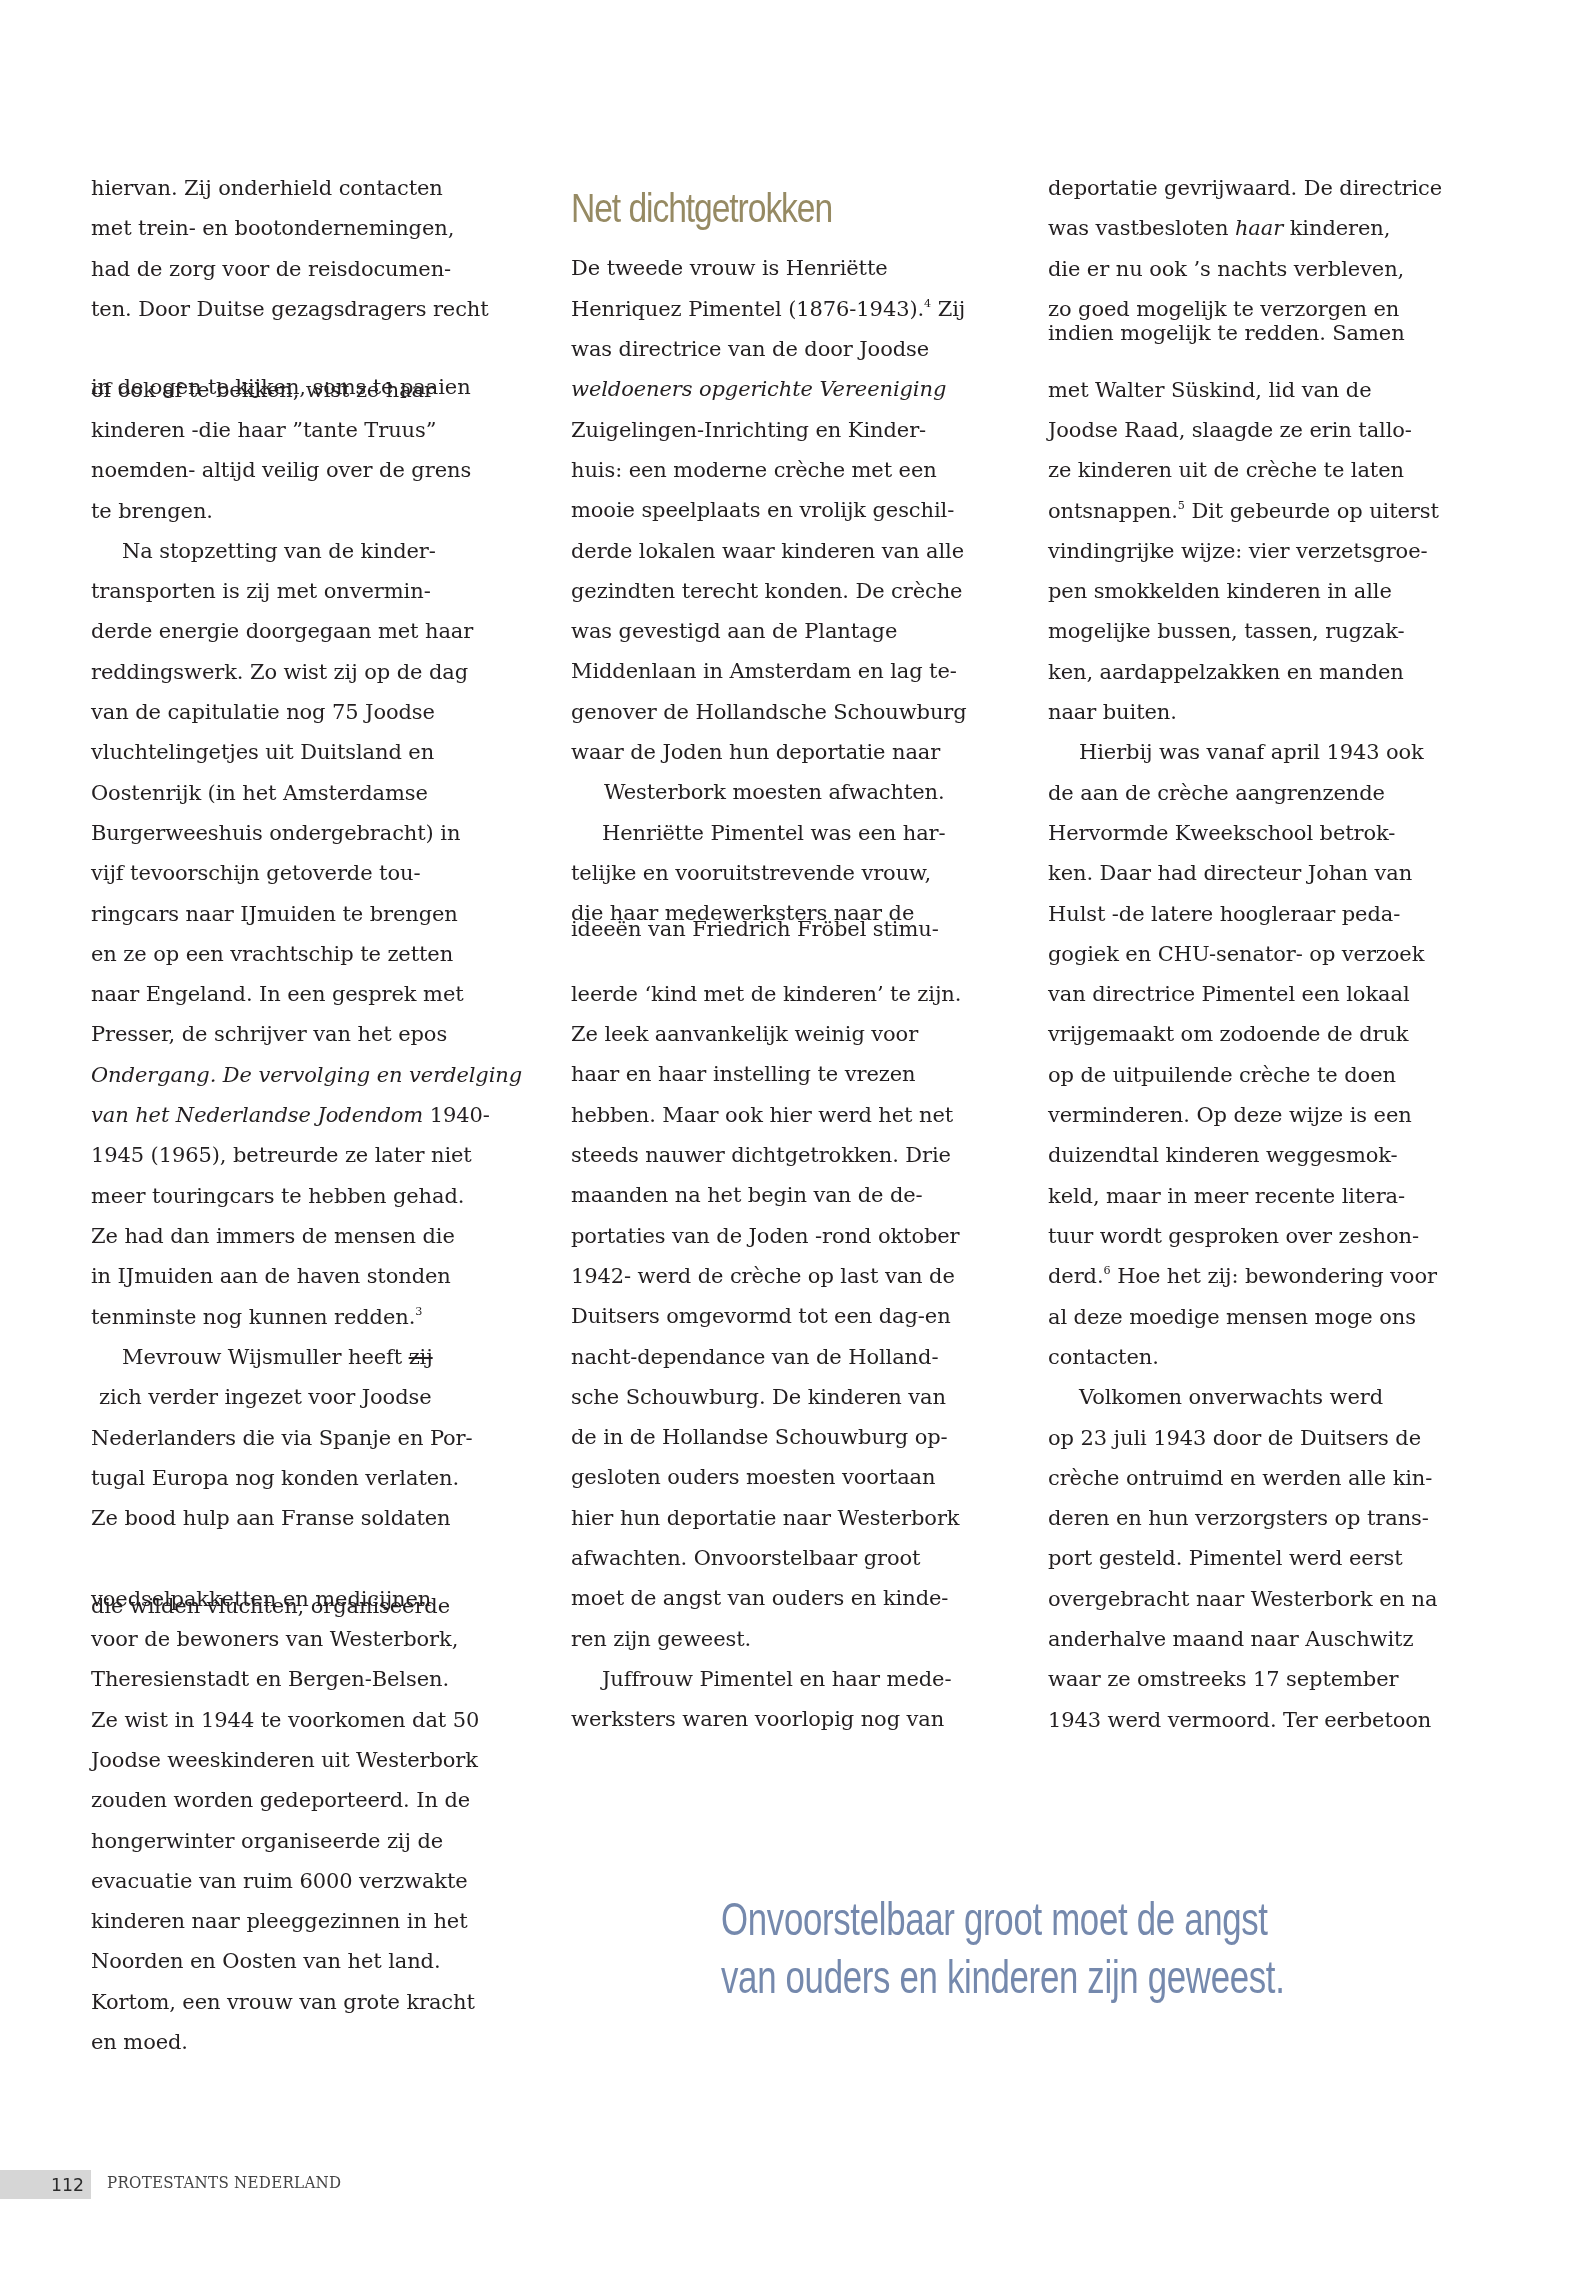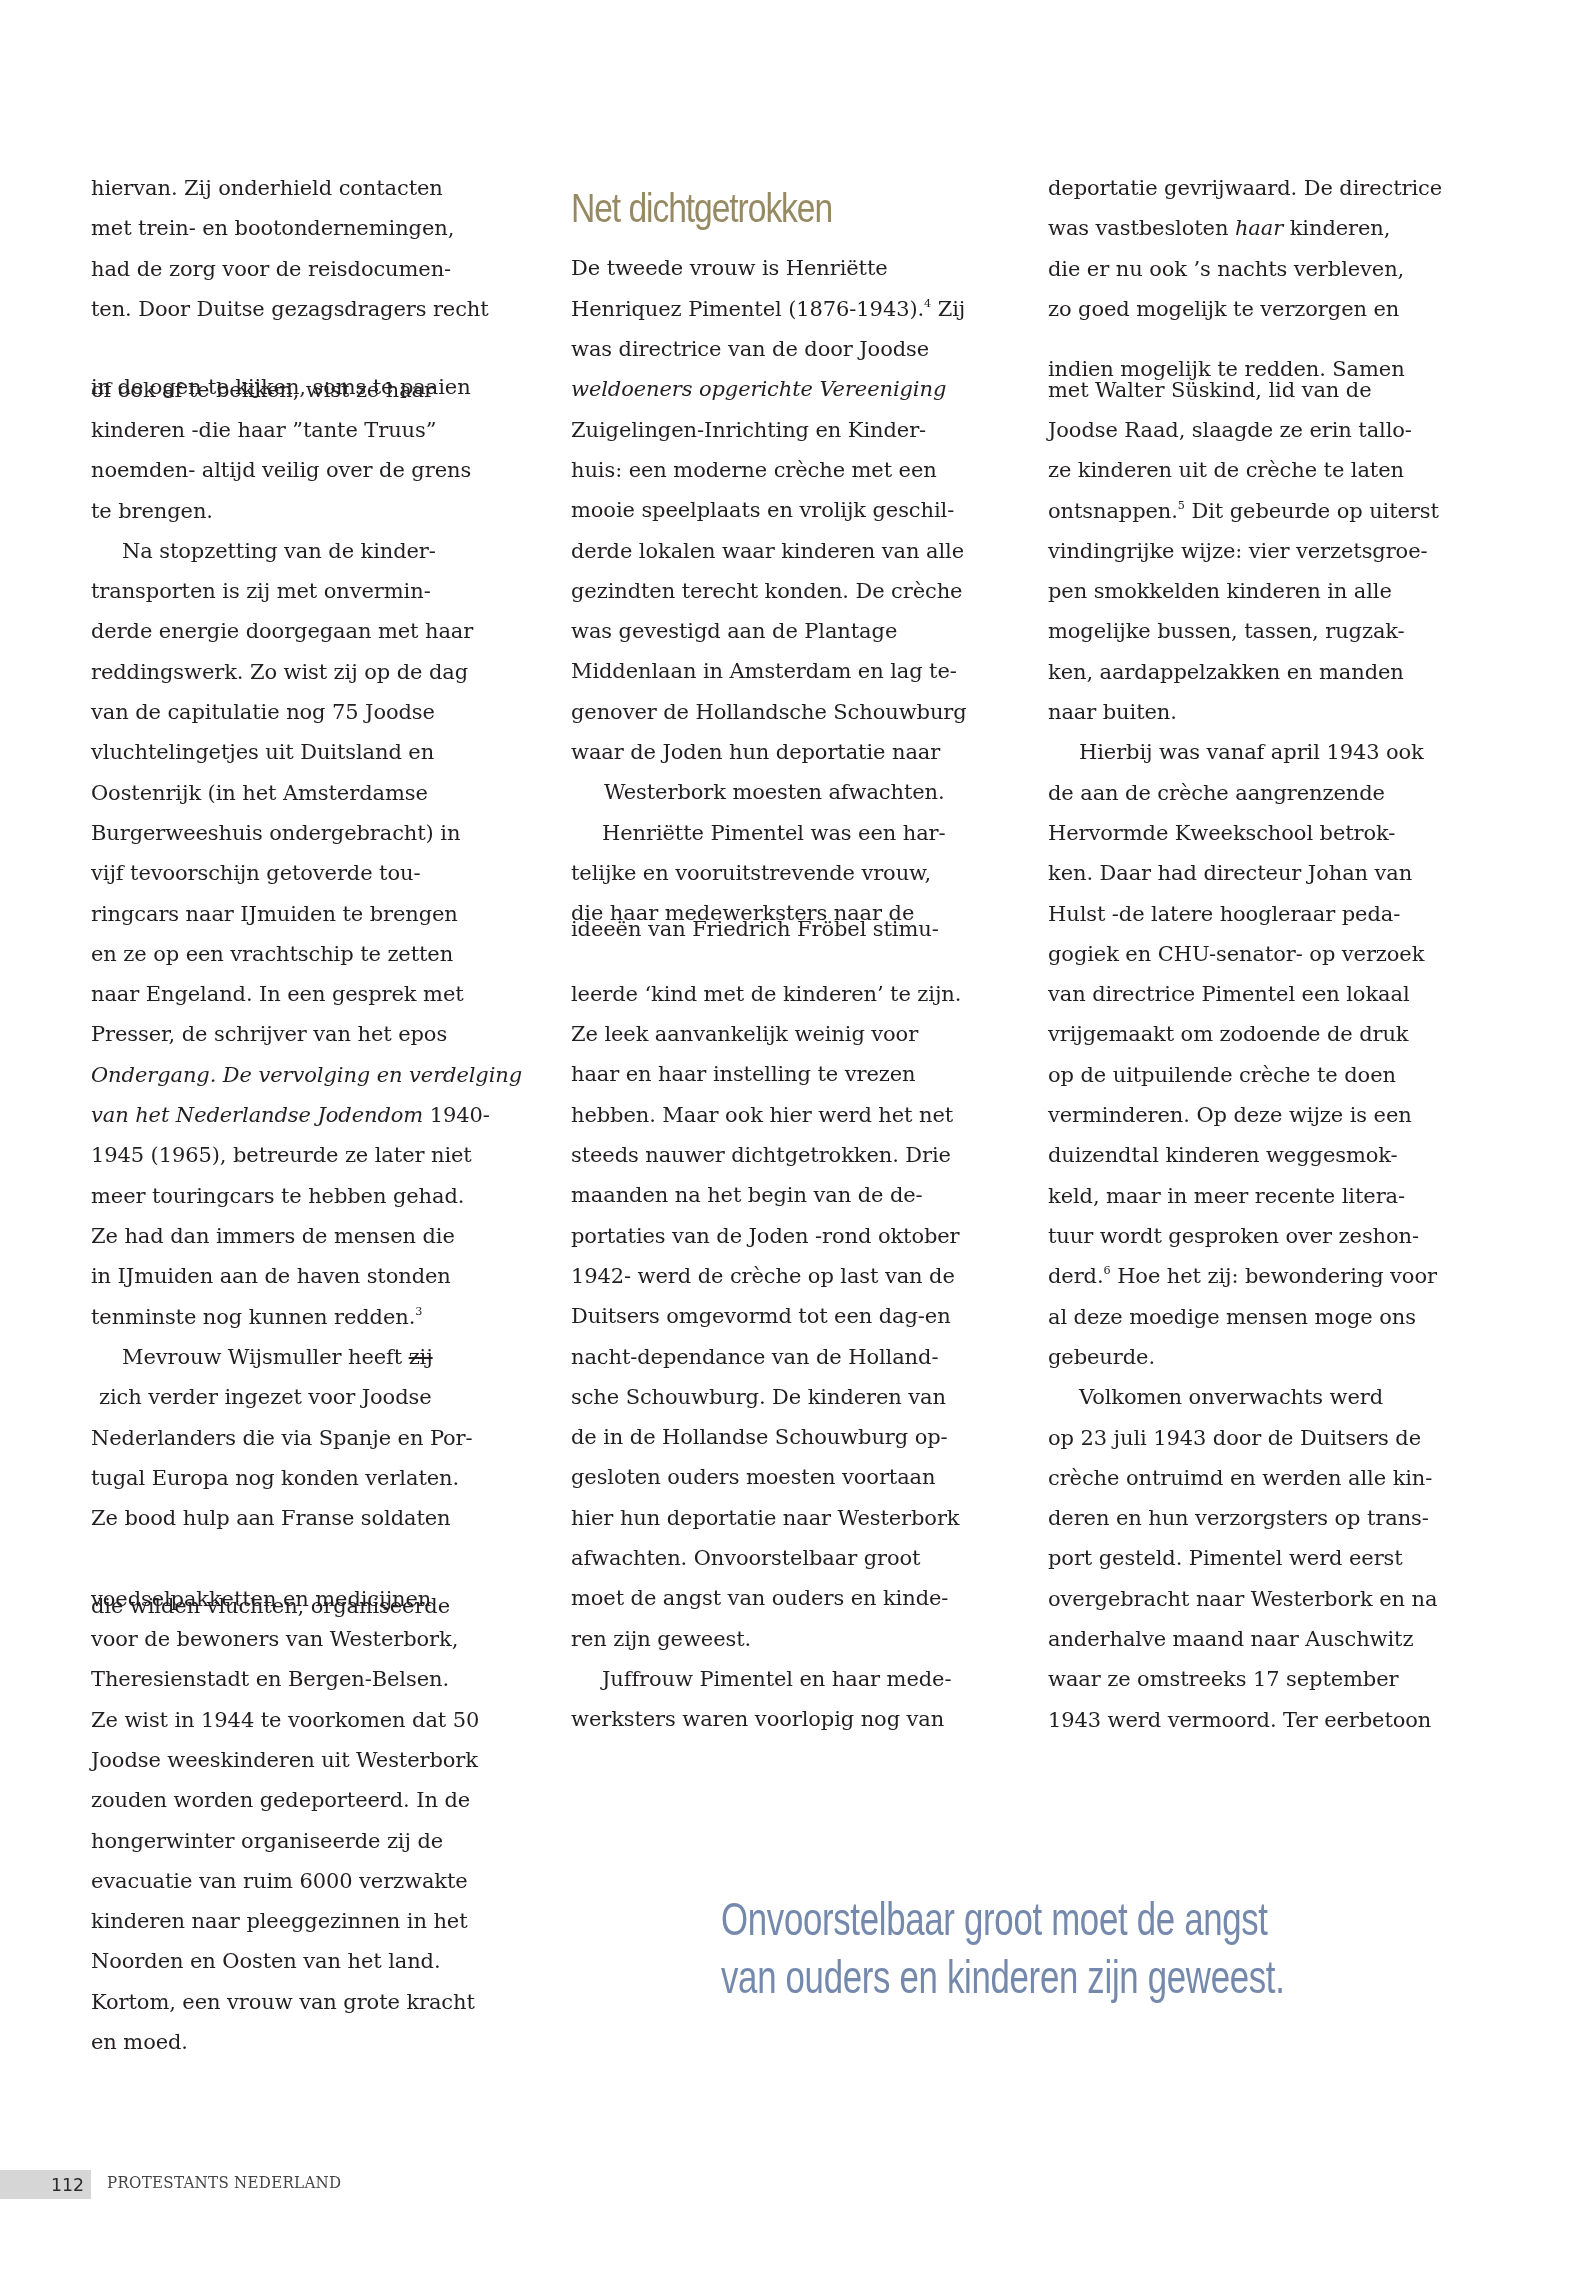--- a/index.html
+++ b/index.html
@@ -131,21 +131,21 @@
     <div class="line" style="top: 1585px;"><span>moet de angst van ouders en kinde-</span></div>
     <div class="line" style="top: 1626px;"><span>ren zijn geweest.</span></div>
     <div class="line indent" style="top: 1666px;"><span>Juffrouw Pimentel en haar mede-</span></div>
     <div class="line" style="top: 1706px;"><span>werksters waren voorlopig nog van</span></div>
   </div>
 <div id="col3" class="col">
     <div class="line" style="top: 175px;"><span>deportatie gevrijwaard. De directrice</span></div>
     <div class="line" style="top: 215px;"><span>was vastbesloten </span><em>haar</em><span> kinderen,</span></div>
     <div class="line" style="top: 256px;"><span>die er nu ook ’s nachts verbleven,</span></div>
     <div class="line" style="top: 296px;"><span>zo goed mogelijk te verzorgen en</span></div>
-    <div class="line" style="top: 356px;"><span>indien mogelijk te redden. Samen</span></div>
+    <div class="line" style="top: 320px;"><span>indien mogelijk te redden. Samen</span></div>
     <div class="line" style="top: 377px;"><span>met Walter Süskind, lid van de</span></div>
     <div class="line" style="top: 417px;"><span>Joodse Raad, slaagde ze erin tallo-</span></div>
     <div class="line" style="top: 457px;"><span>ze kinderen uit de crèche te laten</span></div>
     <div class="line" style="top: 498px;"><span>ontsnappen.</span><sup>5</sup><span> Dit gebeurde op uiterst</span></div>
     <div class="line" style="top: 538px;"><span>vindingrijke wijze: vier verzetsgroe-</span></div>
     <div class="line" style="top: 578px;"><span>pen smokkelden kinderen in alle</span></div>
     <div class="line" style="top: 618px;"><span>mogelijke bussen, tassen, rugzak-</span></div>
     <div class="line" style="top: 659px;"><span>ken, aardappelzakken en manden</span></div>
     <div class="line" style="top: 699px;"><span>naar buiten.</span></div>
     <div class="line indent" style="top: 739px;"><span>Hierbij was vanaf april 1943 ook</span></div>
@@ -156,21 +156,21 @@
     <div class="line" style="top: 941px;"><span>gogiek en CHU-senator- op verzoek</span></div>
     <div class="line" style="top: 981px;"><span>van directrice Pimentel een lokaal</span></div>
     <div class="line" style="top: 1021px;"><span>vrijgemaakt om zodoende de druk</span></div>
     <div class="line" style="top: 1062px;"><span>op de uitpuilende crèche te doen</span></div>
     <div class="line" style="top: 1102px;"><span>verminderen. Op deze wijze is een</span></div>
     <div class="line" style="top: 1142px;"><span>duizendtal kinderen weggesmok-</span></div>
     <div class="line" style="top: 1183px;"><span>keld, maar in meer recente litera-</span></div>
     <div class="line" style="top: 1223px;"><span>tuur wordt gesproken over zeshon-</span></div>
     <div class="line" style="top: 1263px;"><span>derd.</span><sup>6</sup><span> Hoe het zij: bewondering voor</span></div>
     <div class="line" style="top: 1304px;"><span>al deze moedige mensen moge ons</span></div>
-    <div class="line" style="top: 1344px;"><span>gebeurde.</span></div>
+    <div class="line" style="top: 1344px;"><span>contacten.</span></div>
     <div class="line indent" style="top: 1384px;"><span>Volkomen onverwachts werd</span></div>
     <div class="line" style="top: 1425px;"><span>op 23 juli 1943 door de Duitsers de</span></div>
     <div class="line" style="top: 1465px;"><span>crèche ontruimd en werden alle kin-</span></div>
     <div class="line" style="top: 1505px;"><span>deren en hun verzorgsters op trans-</span></div>
     <div class="line" style="top: 1545px;"><span>port gesteld. Pimentel werd eerst</span></div>
     <div class="line" style="top: 1586px;"><span>overgebracht naar Westerbork en na</span></div>
     <div class="line" style="top: 1626px;"><span>anderhalve maand naar Auschwitz</span></div>
     <div class="line" style="top: 1666px;"><span>waar ze omstreeks 17 september</span></div>
     <div class="line" style="top: 1707px;"><span>1943 werd vermoord. Ter eerbetoon</span></div>
   </div>

